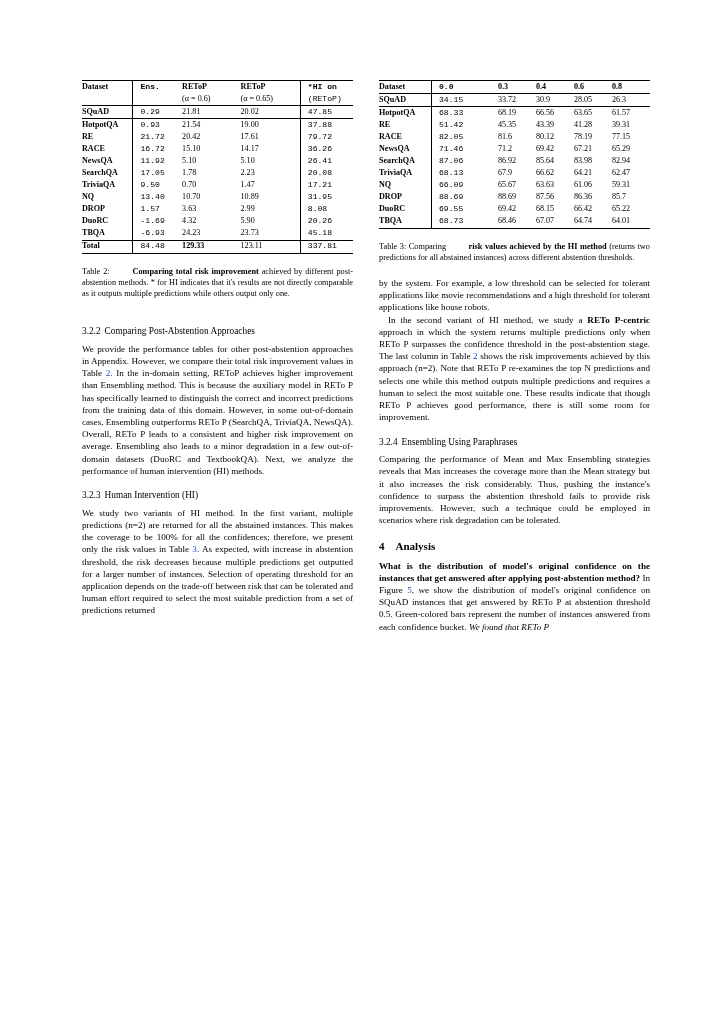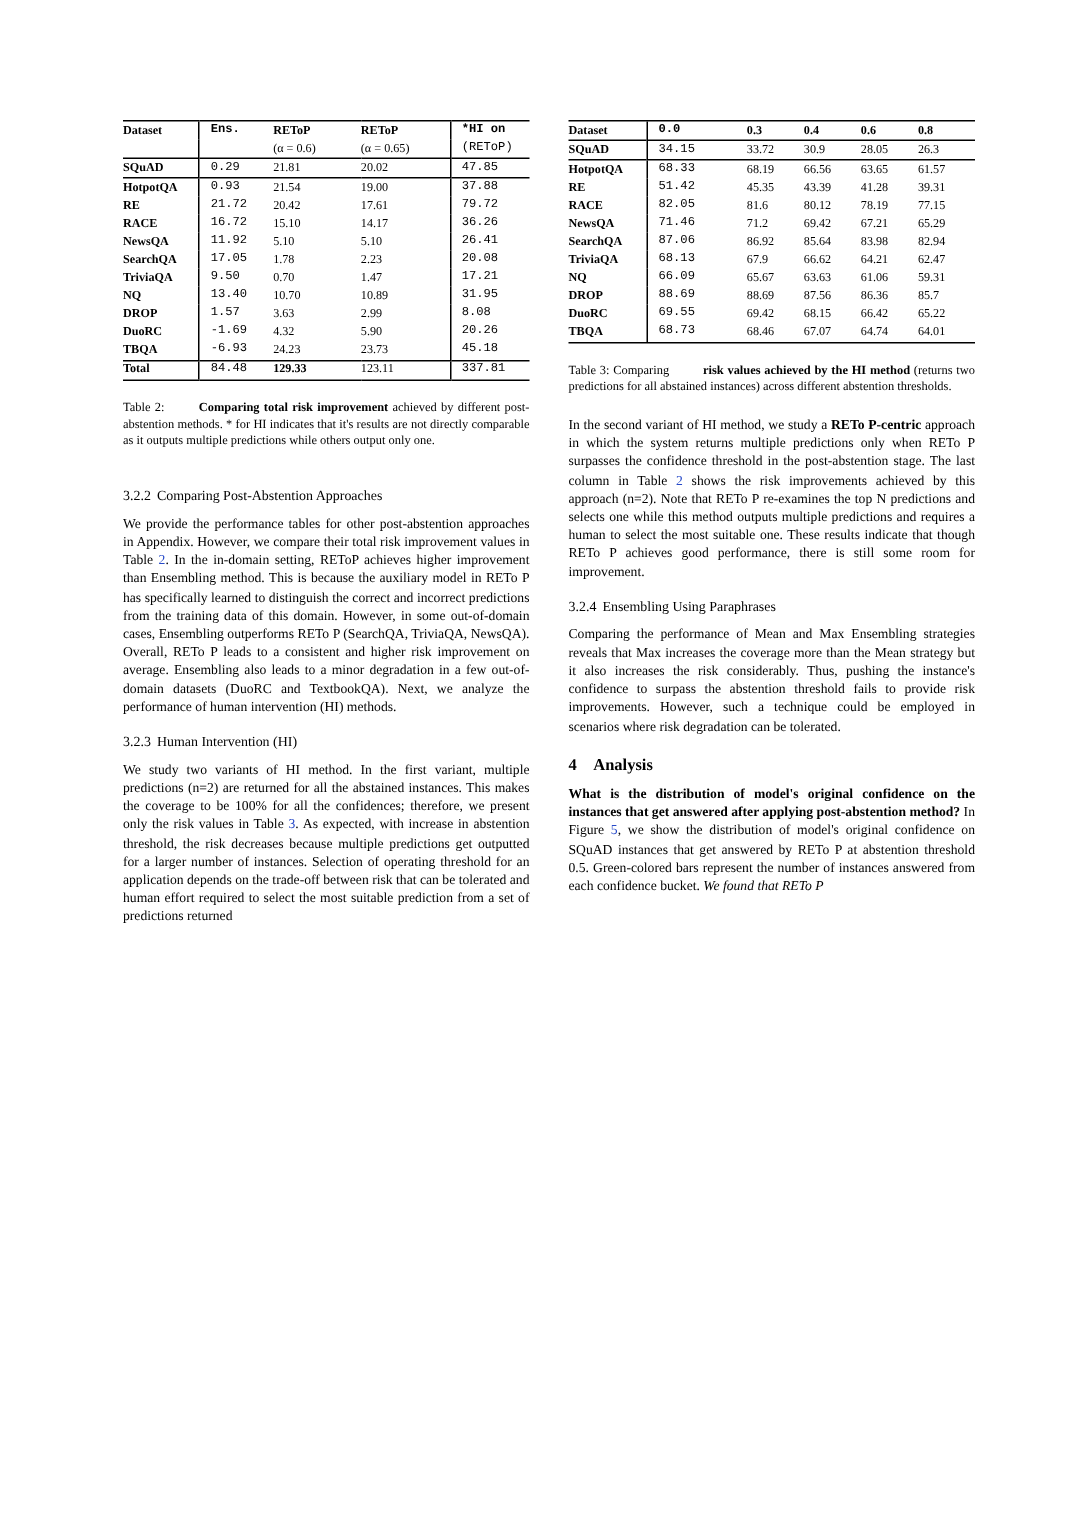--- a/index.html
+++ b/index.html
@@ -345,20 +345,21 @@
           <td class="numc">64.74</td>
           <td class="numc">64.01</td>
         </tr>
       </tbody>
         </table>
 
       <div class="caption"><span>Table 3:</span><span> Comparing </span><span class="b">risk values achieved by the HI method</span><span> (returns two predictions for all abstained instances) across different abstention thresholds.</span></div>
 
       <div class="blockgap"></div>
 
+      <p class="body">by the system. For example, a low threshold can be selected for tolerant applications like movie recommendations and a high threshold for tolerant applications like house robots.</p>
 
       <p class="body"><span>In the second variant of HI method, we study a </span><span class="lead">RETo P-centric</span><span> approach in which the system returns multiple predictions only when RETo P surpasses the confidence threshold in the post-abstention stage. The last column in Table </span><span class="lnk">2</span><span> shows the risk improvements achieved by this approach (n=2). Note that RETo P re-examines the top N predictions and selects one while this method outputs multiple predictions and requires a human to select the most suitable one. These results indicate that though RETo P achieves good performance, there is still some room for improvement.</span></p>
 
       <h3 class="sec">
         <span class="num">3.2.4</span>
         <span class="ttl">Ensembling Using Paraphrases</span>
       </h3>
 
       <p class="body">Comparing the performance of Mean and Max Ensembling strategies reveals that Max increases the coverage more than the Mean strategy but it also increases the risk considerably. Thus, pushing the instance's confidence to surpass the abstention threshold fails to provide risk improvements. However, such a technique could be employed in scenarios where risk degradation can be tolerated.</p>
 

